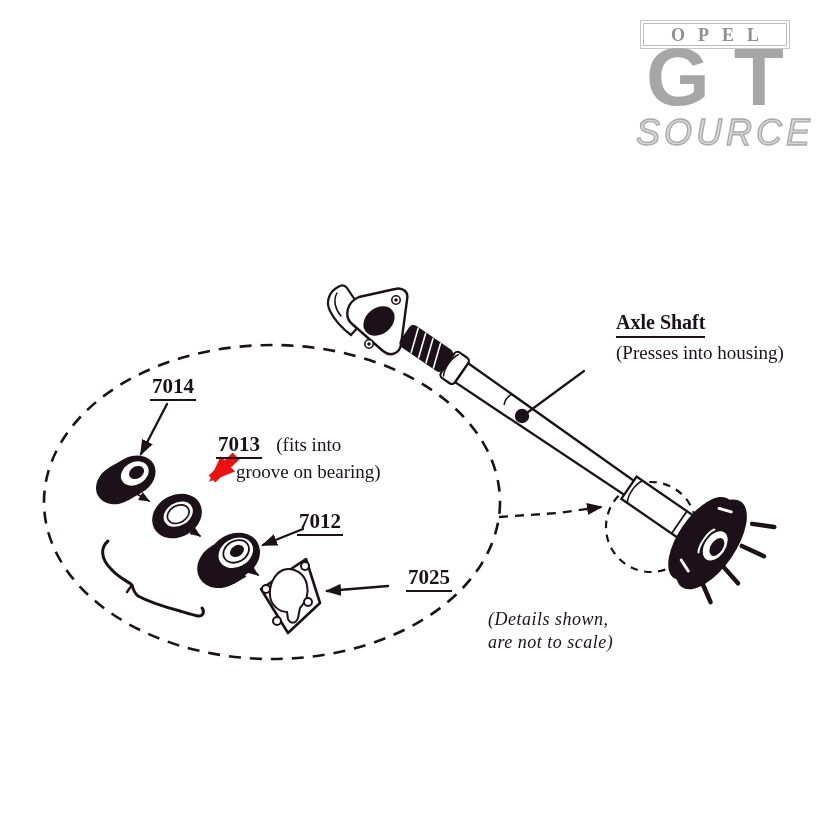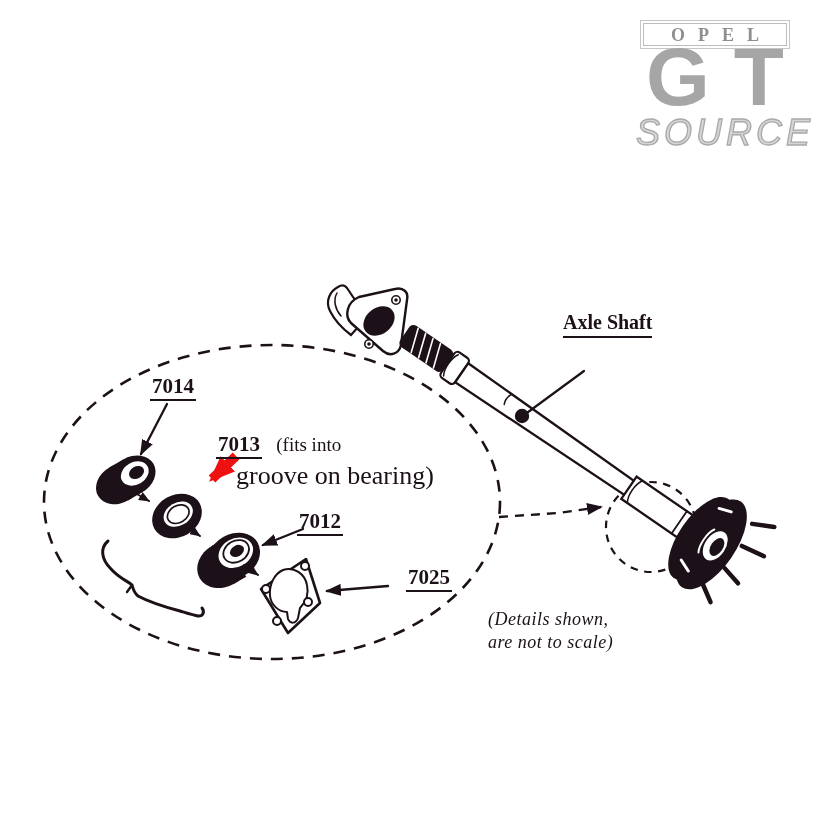--- a/index.html
+++ b/index.html
@@ -36,24 +36,24 @@
     font-family:"Liberation Sans", sans-serif;font-style:italic;
     font-size:36px;line-height:1.2;letter-spacing:4px;color:#d6d6d6;
     -webkit-text-stroke:1.3px #a9a9a9;
   }
   
   .plabel{position:absolute;font-size:21px;font-weight:bold;line-height:1.1;white-space:nowrap;}
   .plabel .u{border-bottom:2px solid currentColor;padding:0 2px 1px 2px;display:inline-block;}
   .pnote{font-size:19px;font-weight:normal;}
   .label-7014{left:150px;top:375px;}
   .label-7013{left:216px;top:433px;}
-  .label-7013 .row2{display:block;font-weight:normal;font-size:26px;margin:3px 0 0 20px;}
+  .label-7013 .row2{display:block;font-weight:normal;font-size:19px;margin:3px 0 0 20px;}
   .label-7012{left:297px;top:510px;}
   .label-7025{left:406px;top:566px;}
-  .axle-label{position:absolute;left:563px;top:310px;font-size:20px;line-height:1.25;white-space:nowrap;}
+  .axle-label{position:absolute;left:616px;top:310px;font-size:20px;line-height:1.25;white-space:nowrap;}
   .axle-label .title{font-weight:bold;border-bottom:2px solid currentColor;padding-bottom:1px;display:inline-block;}
   .axle-label .sub{display:block;font-size:19px;margin-top:3px;}
   .scale-note{
     position:absolute;left:488px;top:608px;font-size:18px;font-style:italic;
     line-height:1.25;letter-spacing:0.5px;white-space:nowrap;
   }
   
   .s{stroke:var(--ink);fill:none;stroke-linecap:round;}
   .f{fill:var(--ink);stroke:none;}
   .wf{fill:#ffffff;stroke:var(--ink);}
@@ -202,20 +202,21 @@
   <div class="plabel label-7012">
     <span class="u">7012</span>
   </div>
 
   <div class="plabel label-7025">
     <span class="u">7025</span>
   </div>
 
   <div class="axle-label">
     <span class="title">Axle Shaft</span>
+    <span class="sub">(Presses into housing)</span>
   </div>
 
   <div class="scale-note">
     <span>(Details shown,</span><br>
     <span>are not to scale)</span>
   </div>
 
 </div>
 
 </body></html>

